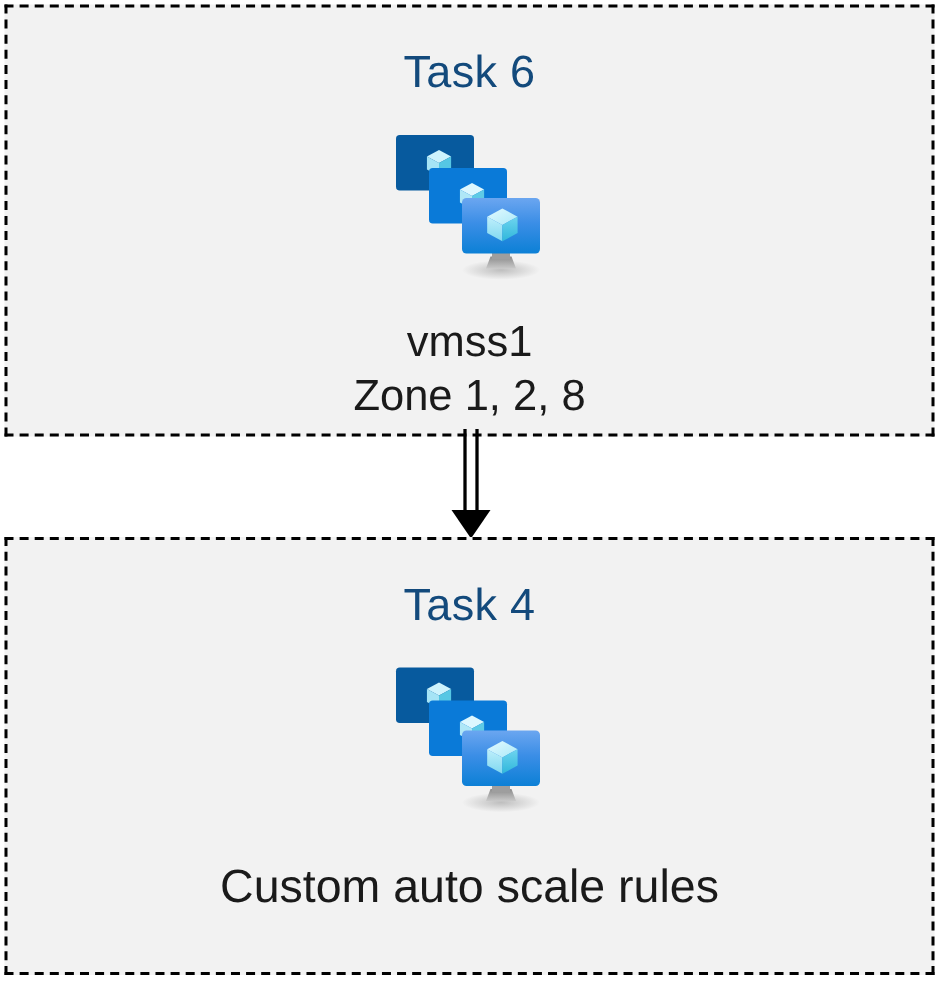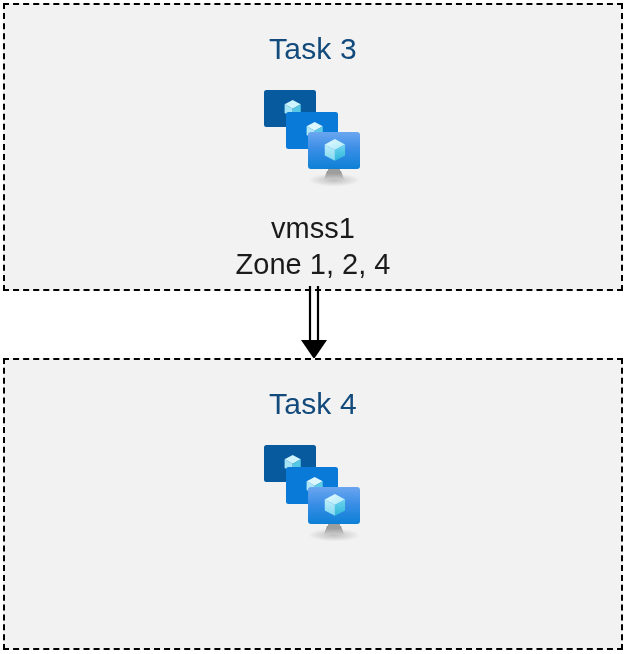--- a/index.html
+++ b/index.html
@@ -89,21 +89,21 @@
   }
   .connector svg { display: block; }
 </style>
 </head>
 <body>
 
 <div class="canvas">
 
   <div class="task-box" id="box-task3">
 
-    <div class="task-title">Task 3</div>
+    <div class="task-title">Task 6</div>
 
     <div class="vmss-icon" id="icon-task3">
       <svg width="110" height="104" viewBox="0 0 110 104" xmlns="http://www.w3.org/2000/svg">
         <defs>
           <linearGradient id="frontGrad3" x1="0" y1="0" x2="0" y2="1">
             <stop offset="0%" stop-color="#6BA6F0"></stop>
             <stop offset="45%" stop-color="#3B8EE6"></stop>
             <stop offset="100%" stop-color="#0C80D6"></stop>
           </linearGradient>
           <linearGradient id="standGrad3" x1="0" y1="0" x2="0" y2="1">
@@ -158,21 +158,21 @@
           <g transform="translate(66,55) scale(0.78)">
             <path d="M14 0 L27 7 L14 14 L1 7 Z" fill="url(#cubeTop3)"></path>
             <path d="M1 7 L14 14 L14 28 L1 21 Z" fill="url(#cubeLeft3)"></path>
             <path d="M27 7 L14 14 L14 28 L27 21 Z" fill="url(#cubeRight3)"></path>
           </g>
         </g>
       </svg>
     </div>
 
     <div class="caption" id="vmss-caption">vmss1
-Zone 1, 2, 4</div>
+Zone 1, 2, 8</div>
   </div>
 
   <div class="connector">
     <svg width="36" height="74" viewBox="0 0 36 74" xmlns="http://www.w3.org/2000/svg">
 
       <line x1="14" y1="0" x2="14" y2="56" stroke="#000000" stroke-width="2.2"></line>
       <line x1="22" y1="0" x2="22" y2="56" stroke="#000000" stroke-width="2.2"></line>
 
       <path d="M5 54 L31 54 L18 73 Z" fill="#000000"></path>
     </svg>
@@ -240,15 +240,16 @@
           <rect x="50" y="48" width="52" height="37" rx="3" fill="url(#frontGrad4)"></rect>
           <g transform="translate(66,55) scale(0.78)">
             <path d="M14 0 L27 7 L14 14 L1 7 Z" fill="url(#cubeTop4)"></path>
             <path d="M1 7 L14 14 L14 28 L1 21 Z" fill="url(#cubeLeft4)"></path>
             <path d="M27 7 L14 14 L14 28 L27 21 Z" fill="url(#cubeRight4)"></path>
           </g>
         </g>
       </svg>
     </div>
 
+    <div class="caption" id="rules-caption">Custom auto scale rules</div>
   </div>
 
 </div>
 
 </body></html>

